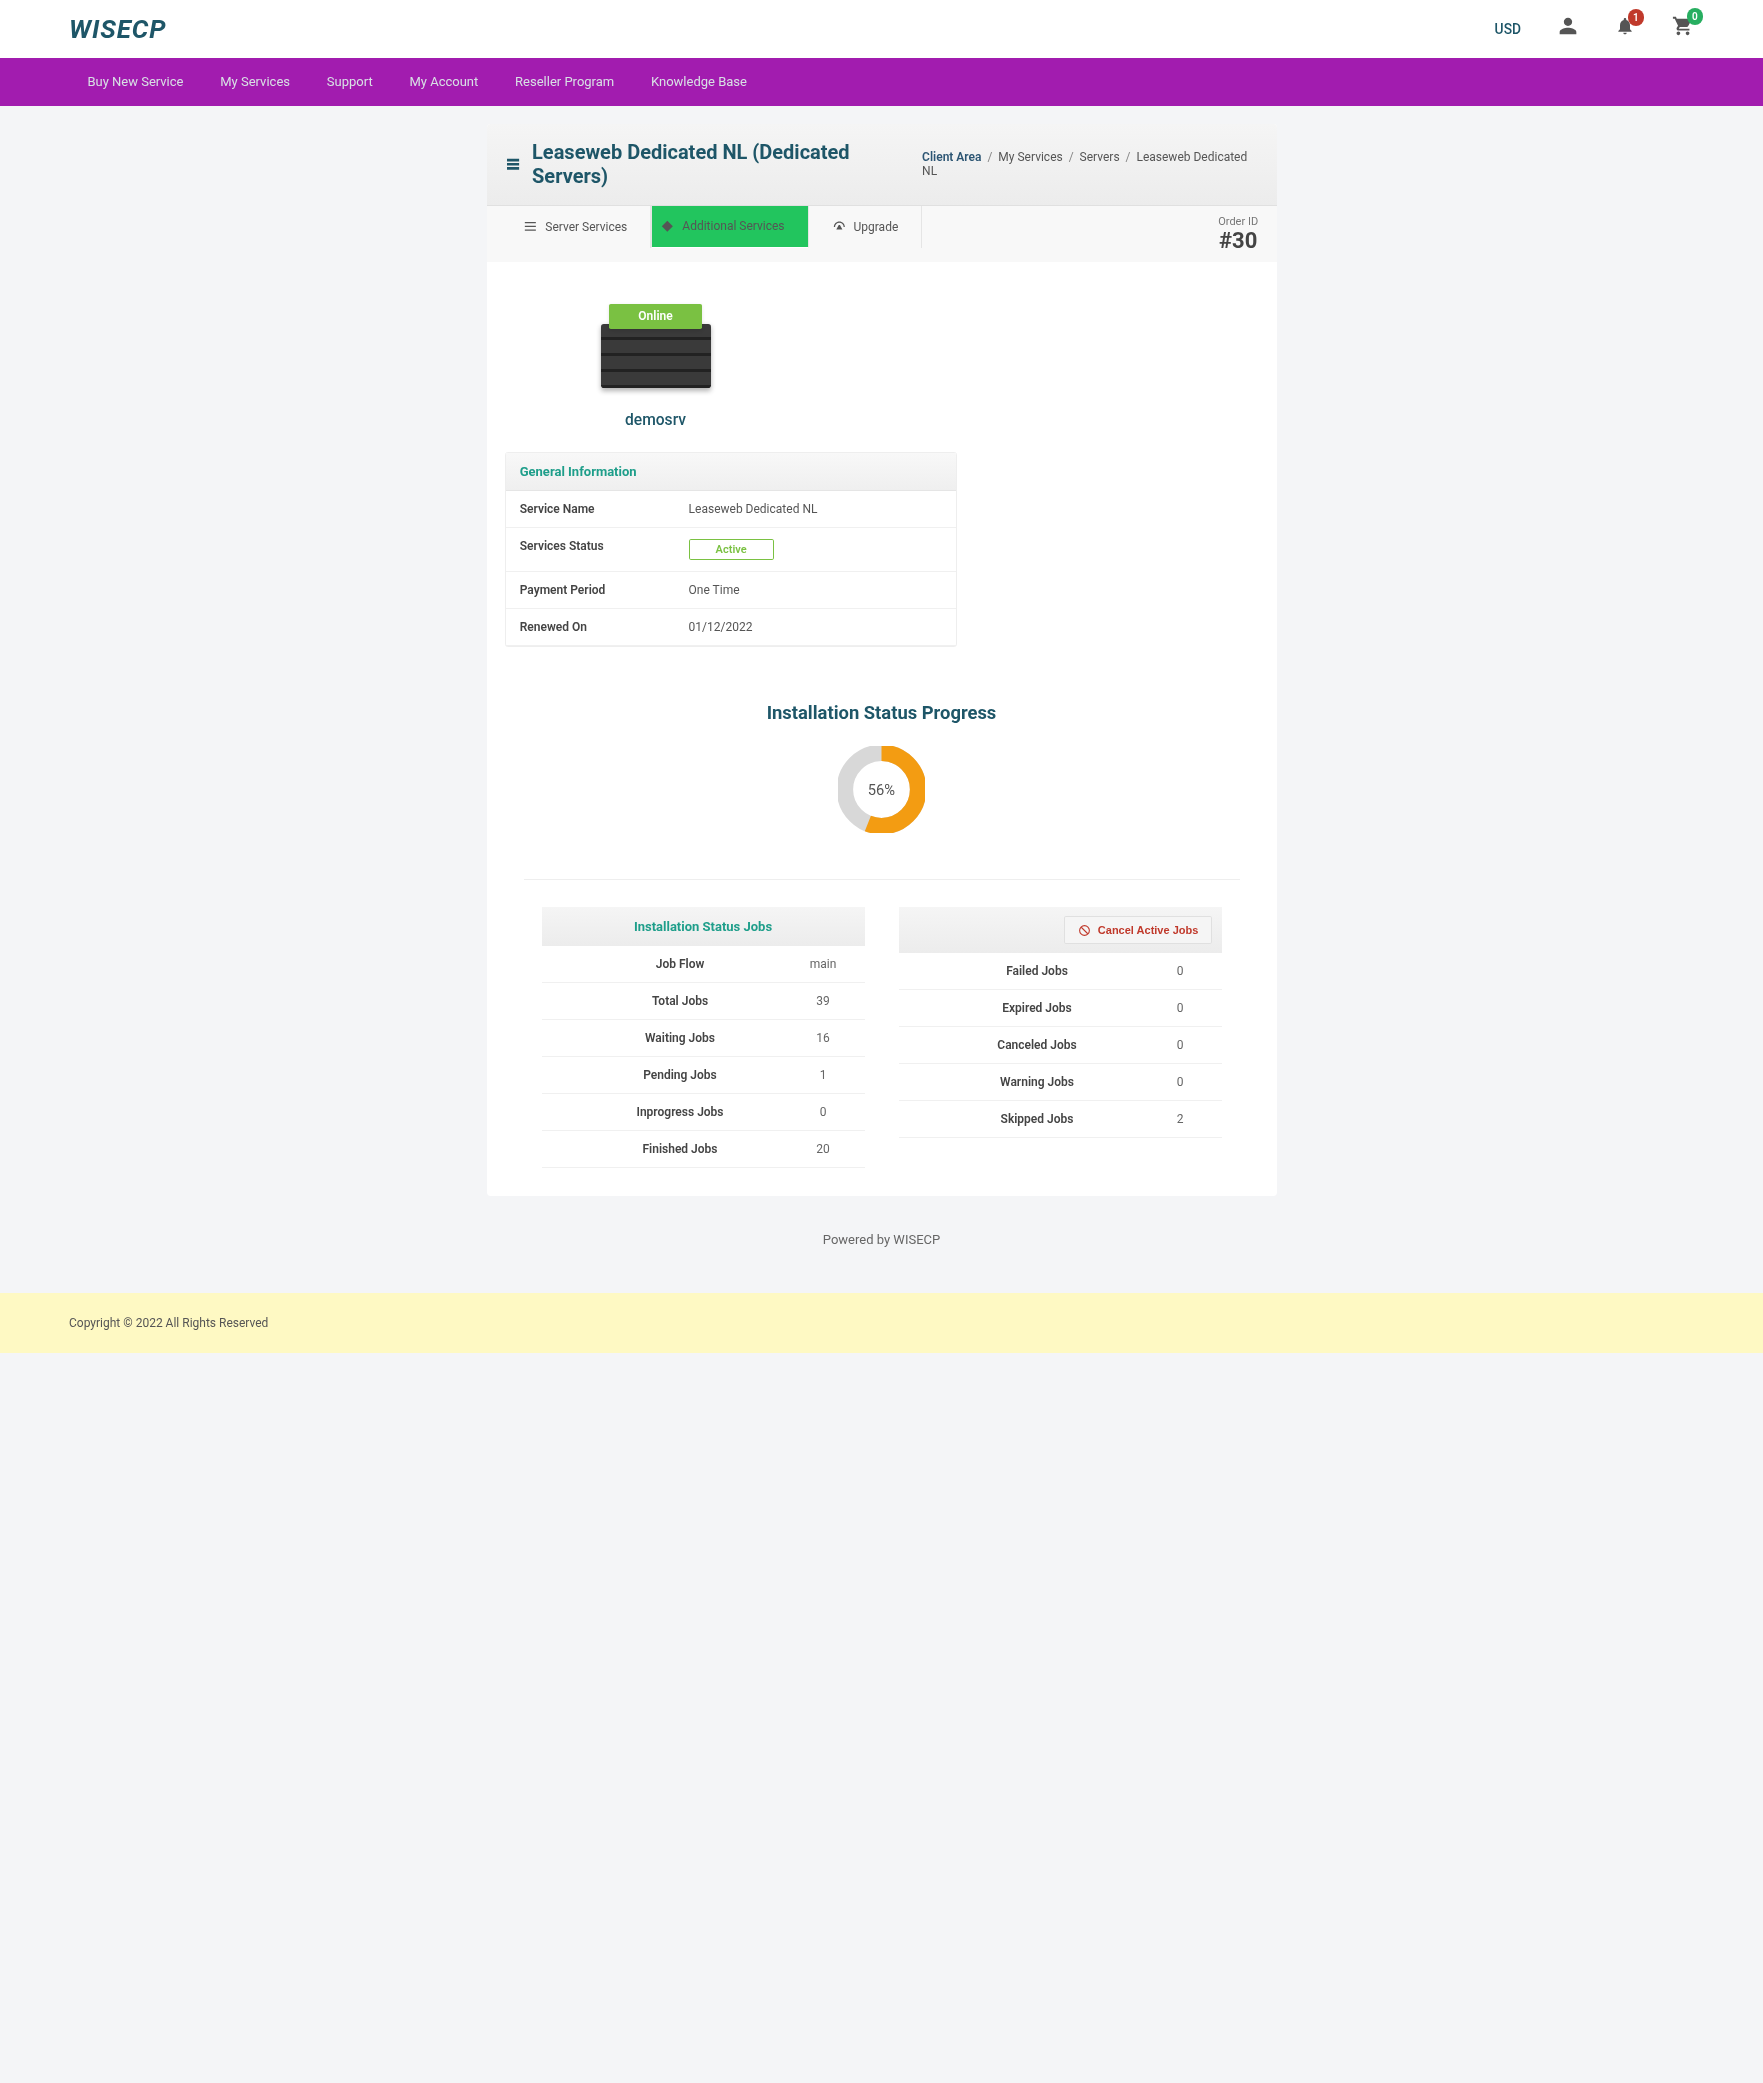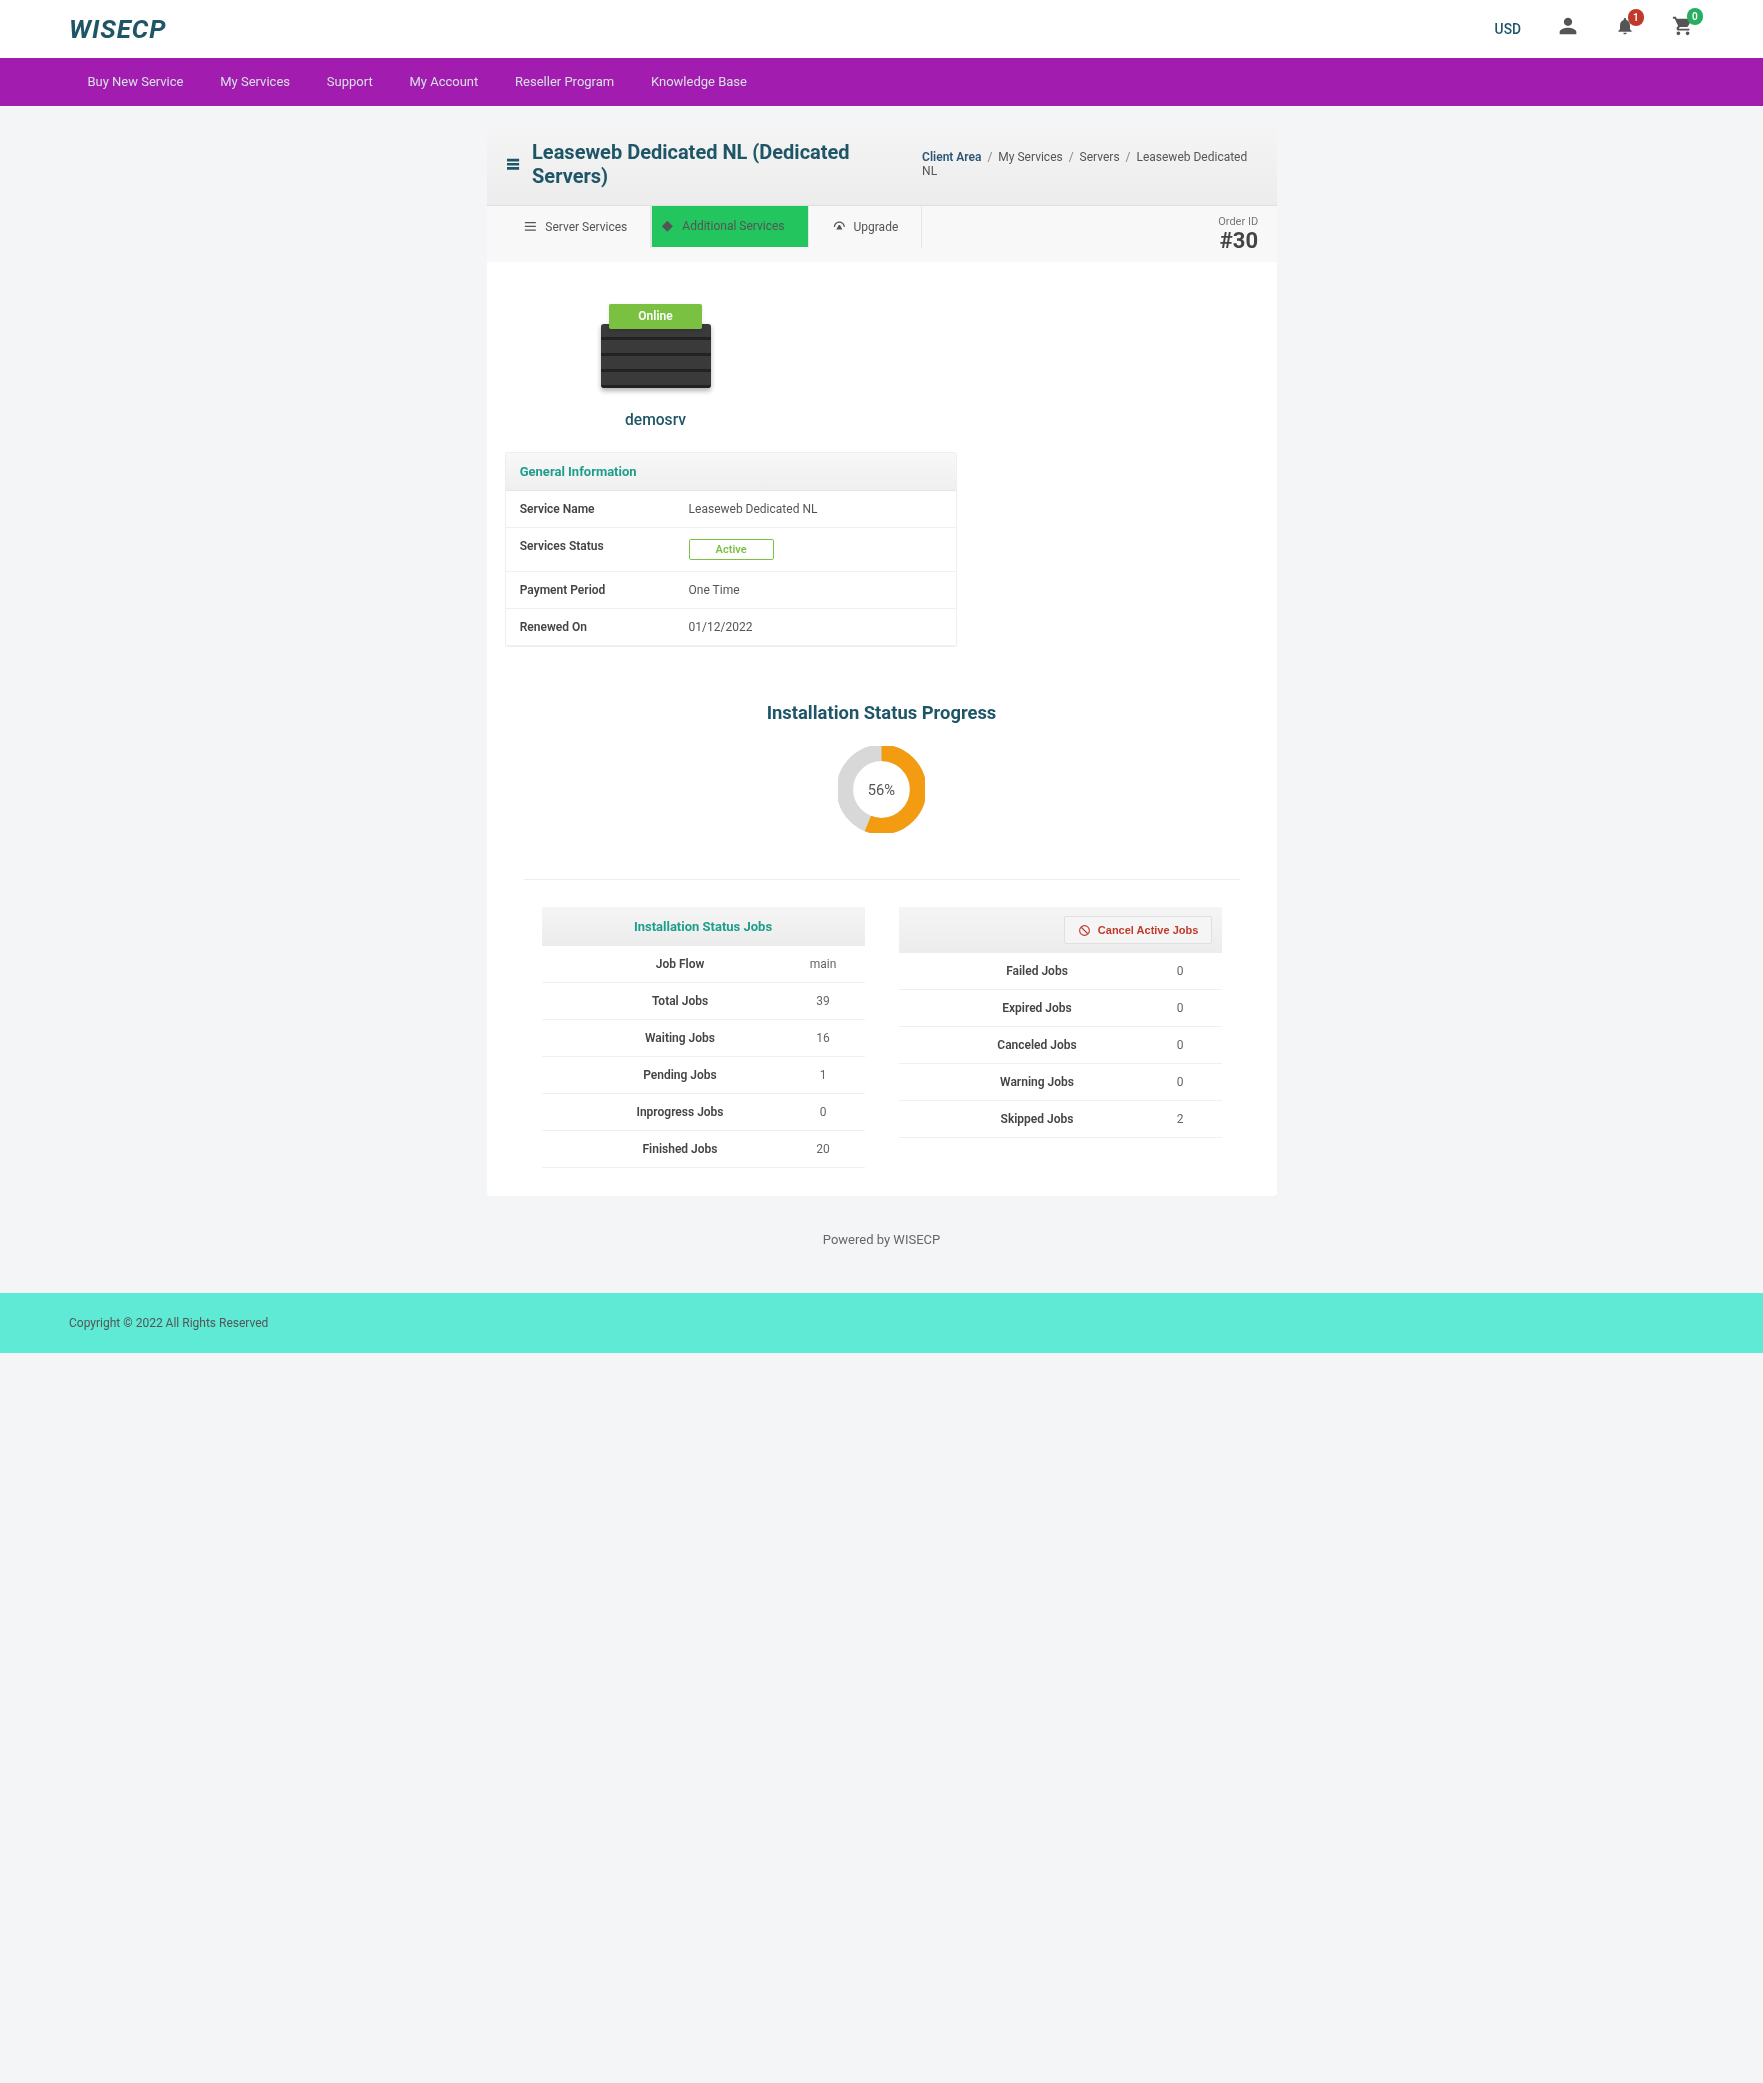--- a/index.html
+++ b/index.html
@@ -122,21 +122,21 @@
       border-right: 0.9px solid #e5e5e5;
     }
     .tab.active {
       background: #22c55e;
       border: 0.9px solid #e5e5e5;
       border-top: none;
       border-bottom: 0.9px solid #fff;
       padding-left: 8px;
     }
     .order-id {
-      text-align: right;
+      text-align: center;
       padding: 9.2px 4.6px;
     }
     .order-id-label { font-size: 11px; color: #777; }
     .order-id-num {
       font-size: 22px;
       font-weight: 700;
       color: #444;
     }
     .content-row {
       display: flex;
@@ -302,21 +302,21 @@
     .job-val { width: 46px; text-align: center; color: #666; }
     .footer-wrap {
       max-width: 790px;
       margin: 0 auto;
       text-align: center;
       padding: 18.4px;
       color: #666;
       font-size: 13px;
     }
     .copyright {
-      background: #5eead4;
+      background: #fef9c3;
       padding: 23px 69px;
       color: #555;
       font-size: 12px;
       margin-top: 27.5px;
     }
     .ico { width: 14.7px; height: 14.7px; fill: currentColor; }
   </style>
 </head>
 <body>
 

